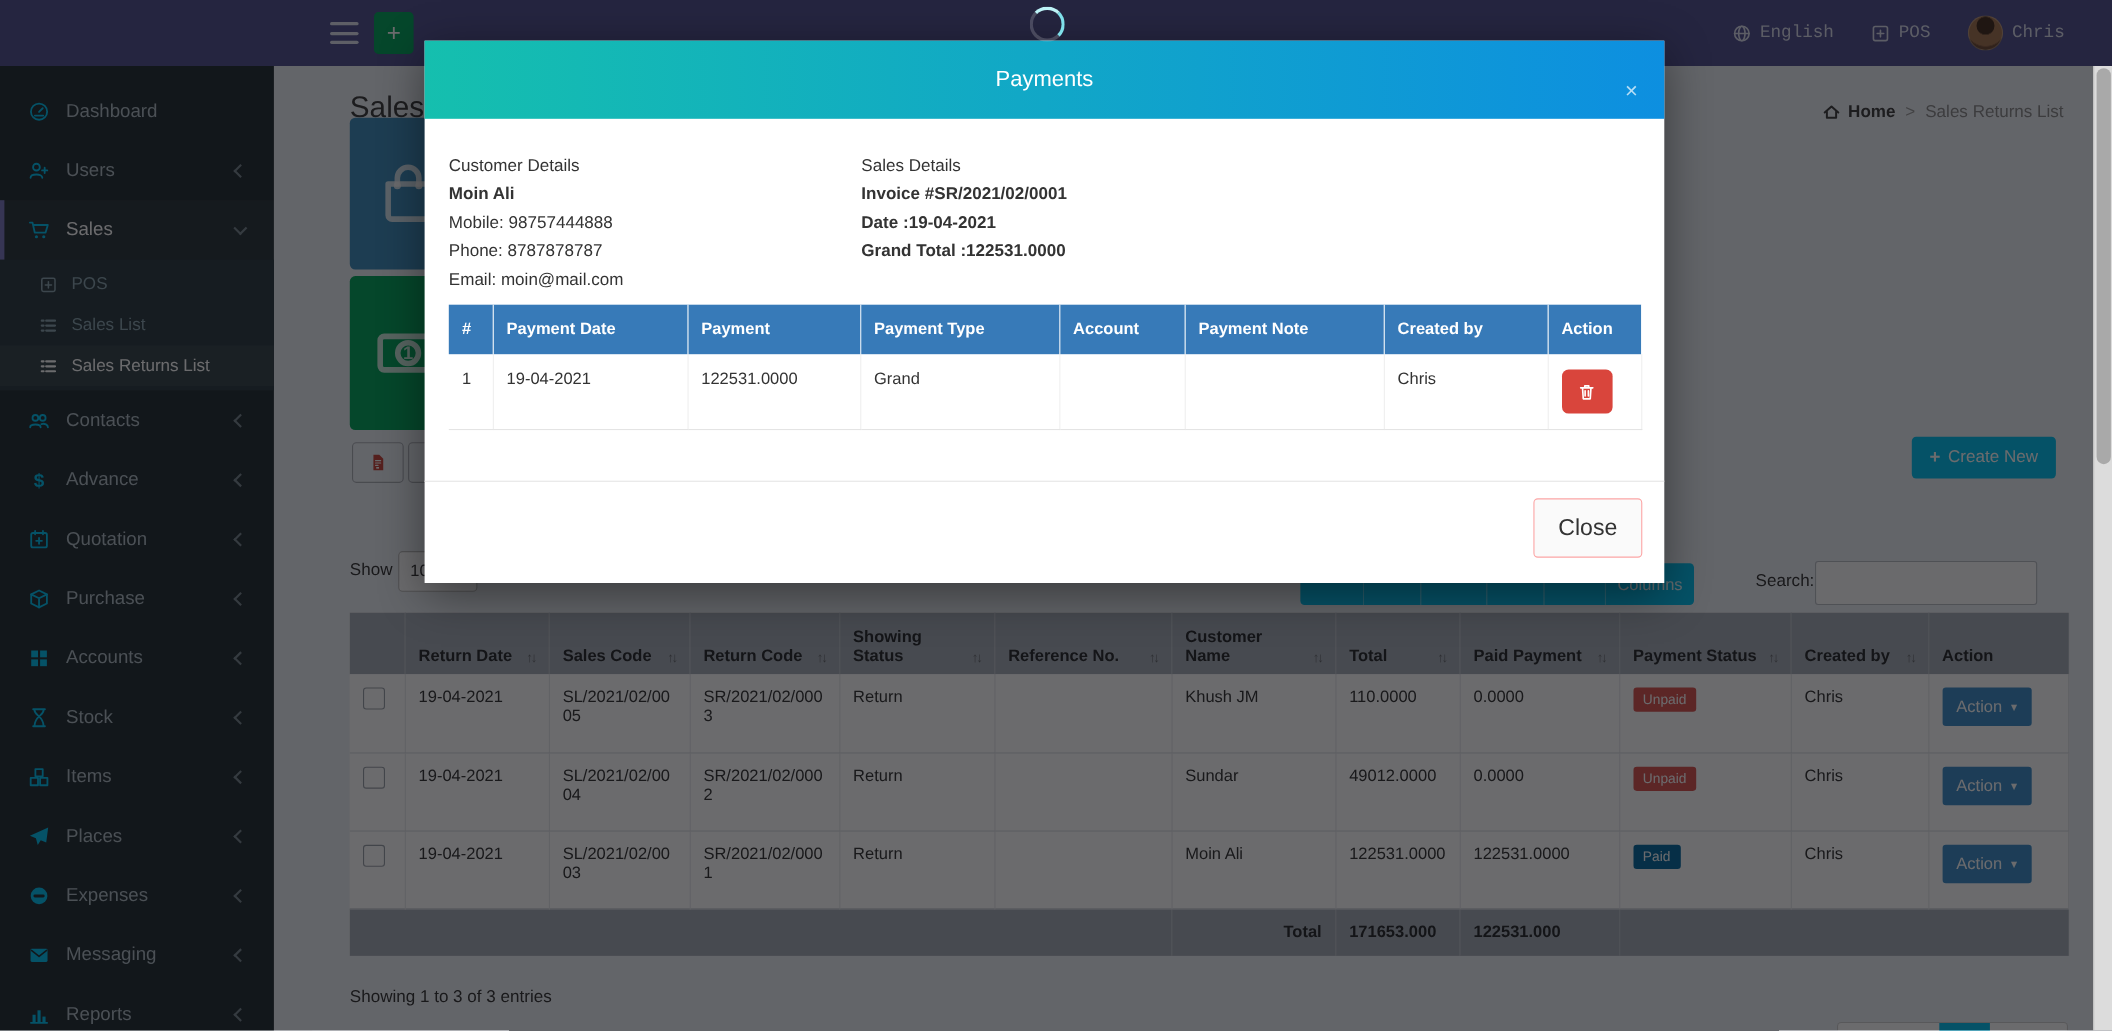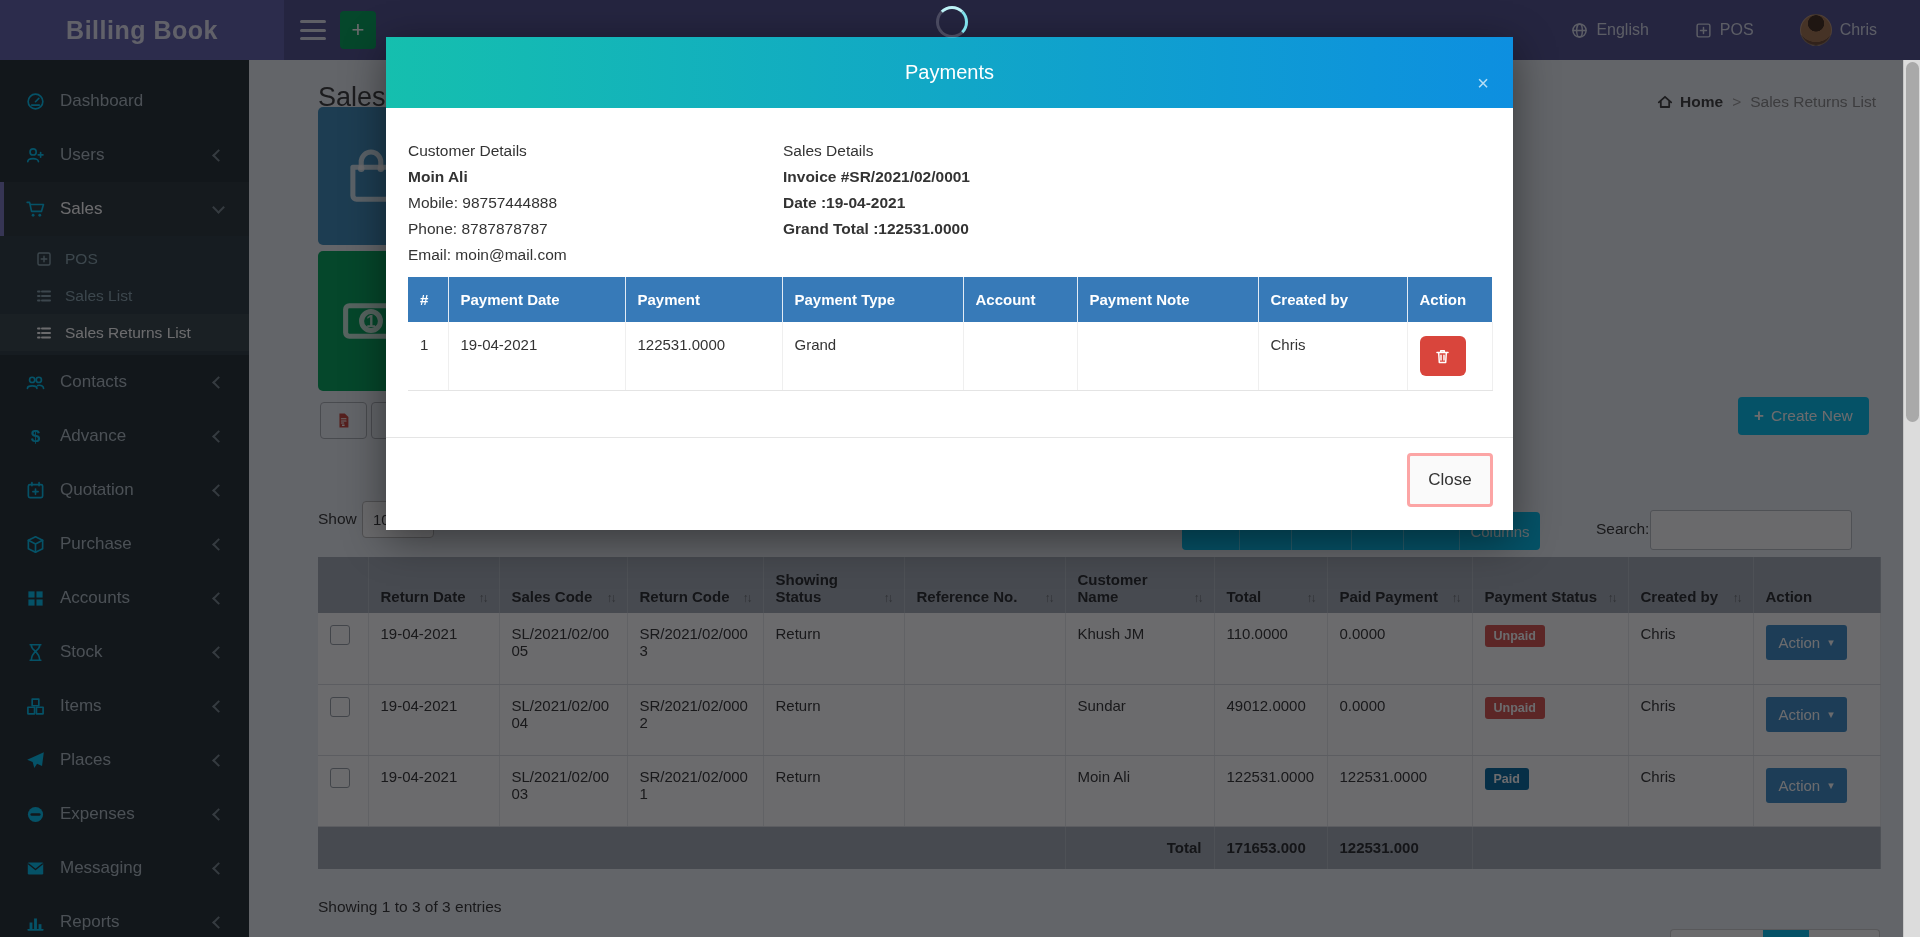--- a/index.html
+++ b/index.html
@@ -8,21 +8,21 @@
 
   
   .navbar { position:absolute; left:0; top:0; width:1920px; height:60px; background:var(--navbar-bg); z-index:10; }
   .logo { position:absolute; left:0; top:0; width:284px; height:60px; background:var(--logo-bg);
           display:flex; align-items:center; justify-content:center; color:#e6e6f6; font-size:25px; font-weight:bold; letter-spacing:.5px; }
   .nav-left { position:absolute; left:300px; top:0; height:60px; display:flex; align-items:center; gap:14px; }
   .hamburger { width:26px; height:20px; display:flex; flex-direction:column; justify-content:space-between; cursor:pointer; }
   .hamburger i { display:block; height:3px; background:#dfe2ee; border-radius:2px; }
   .nav-plus { width:36px; height:38px; background:var(--green); border-radius:4px; color:#fff; font-size:22px;
               display:flex; align-items:center; justify-content:center; }
-  .nav-right { position:absolute; right:43px; top:0; height:60px; display:flex; align-items:center; gap:46px; color:#d9dcec; font-size:16px; }
+  .nav-right { position:absolute; right:43px; top:0; height:60px; display:flex; align-items:center; gap:34px; color:#d9dcec; font-size:16px;font-family:Liberation Mono, monospace; }
   .nav-item { display:flex; align-items:center; gap:8px; }
   .nav-ic { width:17px; height:17px; display:inline-block; }
   .nav-ic svg { width:100%; height:100%; }
   .avatar { width:32px; height:32px; border-radius:50%;
             background:radial-gradient(circle at 50% 28%, #432c1d 0 30%, #a3734f 32% 70%, #6e4a33 72%); border:1px solid rgba(255,255,255,.25); }
 
   
   .sidebar { position:absolute; left:0; top:60px; width:249px; height:877px; background:var(--sidebar-bg); z-index:5; padding-top:14px; }
   .sb-item { position:relative; height:54px; display:flex; align-items:center; padding-left:26px; gap:15px;
              color:#aebcc4; font-size:17px; cursor:pointer; }
@@ -83,21 +83,21 @@
   table.main { width:1562px; border-collapse:collapse; table-layout:fixed; font-size:15px; color:#333; background:#fff; }
   table.main thead th { background:#a6adb6; color:#26282b; font-weight:bold; text-align:left; vertical-align:bottom;
                         padding:8px 12px; height:56px; border-right:1px solid #b7bdc6; }
   table.main thead th .thx { display:flex; align-items:flex-end; justify-content:space-between; gap:4px; }
   .sort { font-size:12px; color:rgba(20,20,20,.45); letter-spacing:-2px; white-space:nowrap; cursor:pointer; }
   table.main tbody td { background:#fff; border-bottom:1px solid #d9dce1; border-right:1px solid #e6e8ec;
                         padding:12px 12px; height:71px; vertical-align:top; }
   td.brk { overflow-wrap:anywhere; }
   table.main tfoot td { background:#a6adb6; color:#26282b; font-weight:bold; padding:10px 12px; height:43px; border-right:1px solid #b7bdc6; }
   .cb { display:inline-block; width:20px; height:20px; background:#fff; border:1.5px solid #9aa0a8; border-radius:3px; cursor:pointer; }
-  .badge { display:inline-block; color:#fff; font-size:12.5px; font-weight:bold; padding:4px 9px; border-radius:3px; }
+  .badge { display:inline-block; color:#fff; font-size:12.5px; font-weight:normal; padding:4px 9px; border-radius:3px; }
   .act-btn { background:var(--primary); color:#fff; border:none; border-radius:3px; padding:9px 13px; font-size:15px;
              display:inline-flex; align-items:center; gap:8px; cursor:pointer; }
   .act-btn .caret { font-size:11px; }
   .showing { position:absolute; left:34px; top:838px; font-size:15.5px; color:#333; }
   .pagination-sliver { position:absolute; left:1386px; top:869px; width:210px; height:8px; background:#fff;
                        border:1px solid #cfcfcf; border-bottom:none; border-radius:4px 4px 0 0; }
   .pagination-sliver .pg-active { position:absolute; left:92px; top:0; width:46px; height:8px; background:var(--accent); }
 
   
   .backdrop { position:absolute; inset:0; background:rgba(8,9,12,.60); z-index:40; }
@@ -124,30 +124,29 @@
   table.ptable { width:1084px; border-collapse:collapse; table-layout:fixed; font-size:15px; color:#333; }
   table.ptable thead th { background:var(--table-header-blue); color:#fff; font-weight:bold; text-align:left;
                           padding:13px 12px; height:45px; border-right:1px solid rgba(255,255,255,.85); }
   table.ptable tbody td { padding:14px 12px; height:66px; vertical-align:top; border-bottom:1px solid #e4e4e4;
                           border-right:1px solid #efefef; }
   .trash-btn { width:46px; height:40px; background:#d9453c; border:none; border-radius:6px; color:#fff;
                display:flex; align-items:center; justify-content:center; cursor:pointer; }
   .trash-btn .ti { width:17px; height:17px; }
   .trash-btn .ti svg { width:100%; height:100%; }
   .modal-footer-line { position:absolute; left:0; top:400px; width:1127px; border-top:1px solid #e5e5e5; }
-  .close-btn { position:absolute; right:20px; top:416px; width:86px; height:54px; background:#fafafa; border:3px solid #fca5a5;
-               border-radius:4px; font-size:17px; color:#333; cursor:pointer; font-family:"Liberation Sans", sans-serif; }
+  .close-btn { position:absolute; right:20px; top:416px; width:99px; height:54px; background:#fafafa; border:1px solid #fca5a5;
+               border-radius:4px; font-size:21px; color:#333; cursor:pointer; font-family:"Liberation Sans", sans-serif; }
 </style>
 </head>
 <body>
 
 <div class="app">
 
   <div class="navbar">
-    <div class="logo">Billing Book</div>
     <div class="nav-left">
       <div class="hamburger">
           <i></i>
           <i></i>
           <i></i>
         </div>
       <div class="nav-plus">
           <span>+</span>
         </div>
     </div>

